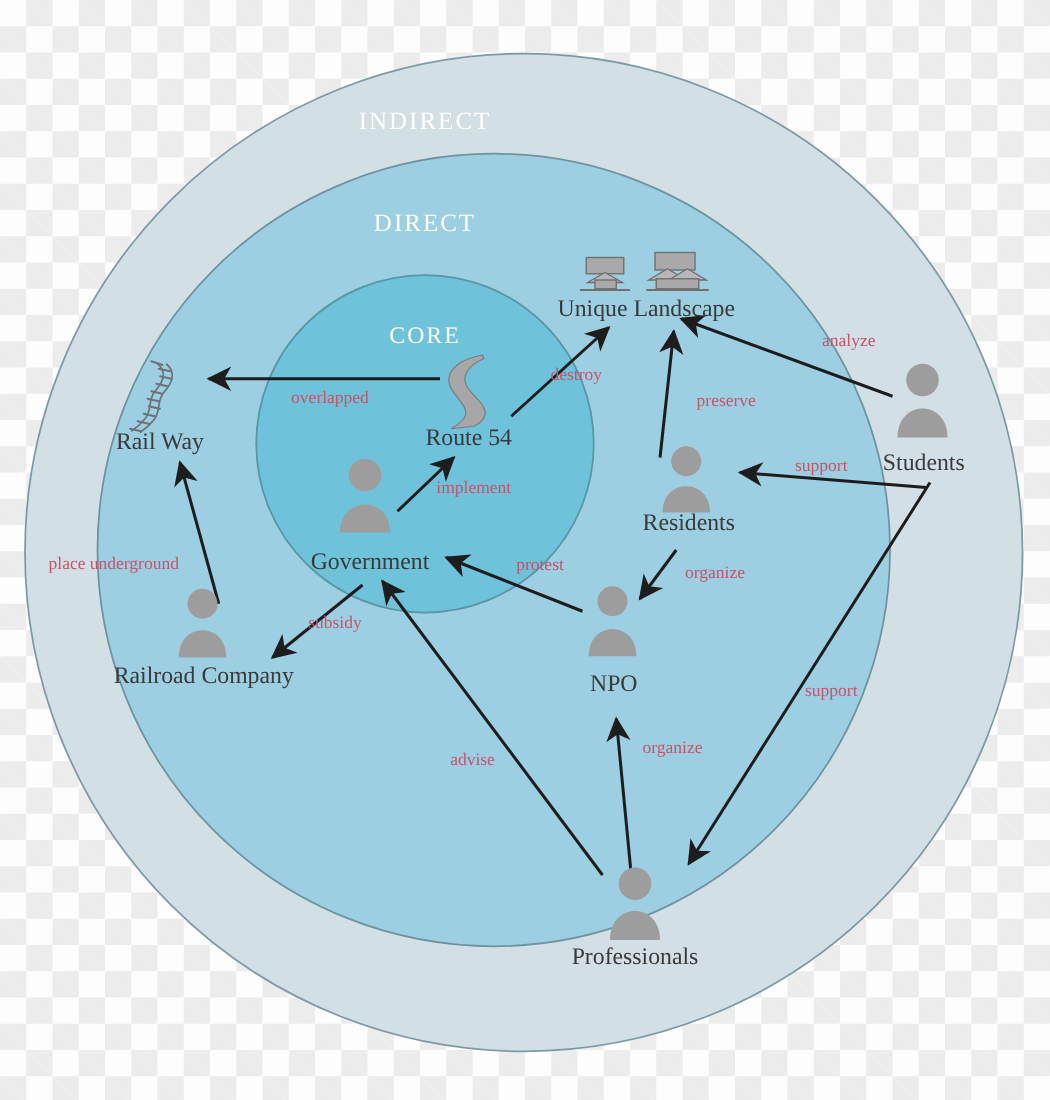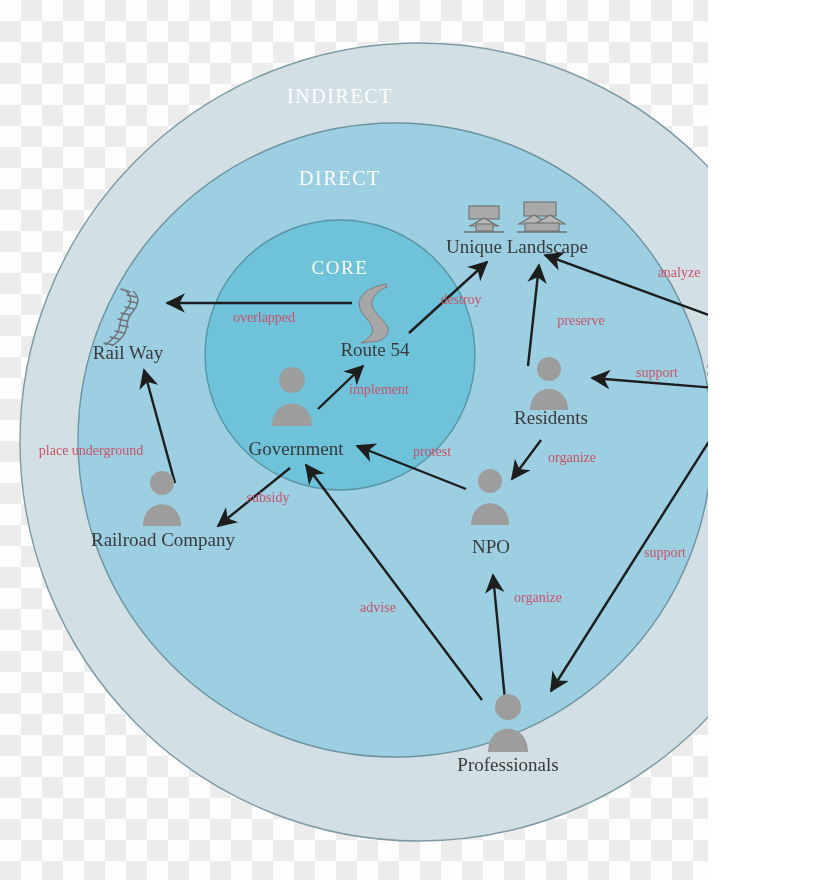--- a/index.html
+++ b/index.html
@@ -2,21 +2,21 @@
 <html><head>
 <meta charset="utf-8">
 <style>
   html, body {
     margin: 0;
     padding: 0;
     background: #ffffff;
   }
   #stage {
     position: relative;
-    width: 708px;
+    width: 840px;
     height: 880px;
     overflow: hidden;
     font-family: "Liberation Serif", "DejaVu Serif", serif;
     background-image:
       linear-gradient(45deg, #ececec 25%, transparent 25%, transparent 75%, #ececec 75%),
       linear-gradient(45deg, #ececec 25%, transparent 25%, transparent 75%, #ececec 75%);
     background-size: 42px 42px;
     background-position: 0 0, 21px 21px;
     background-color: #fdfdfd;
   }

